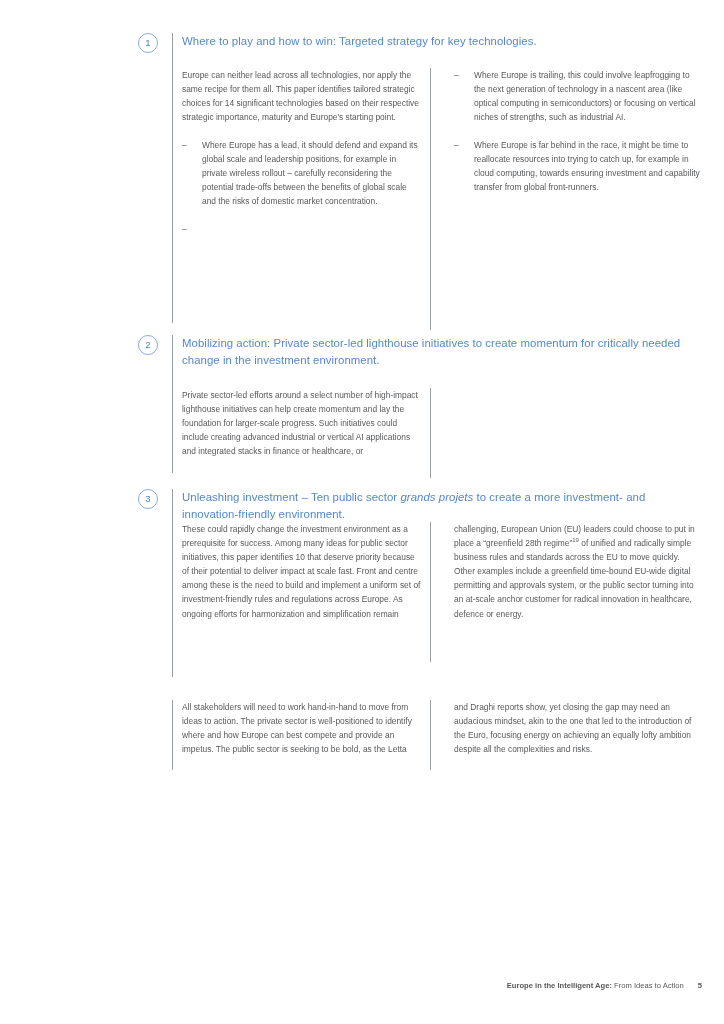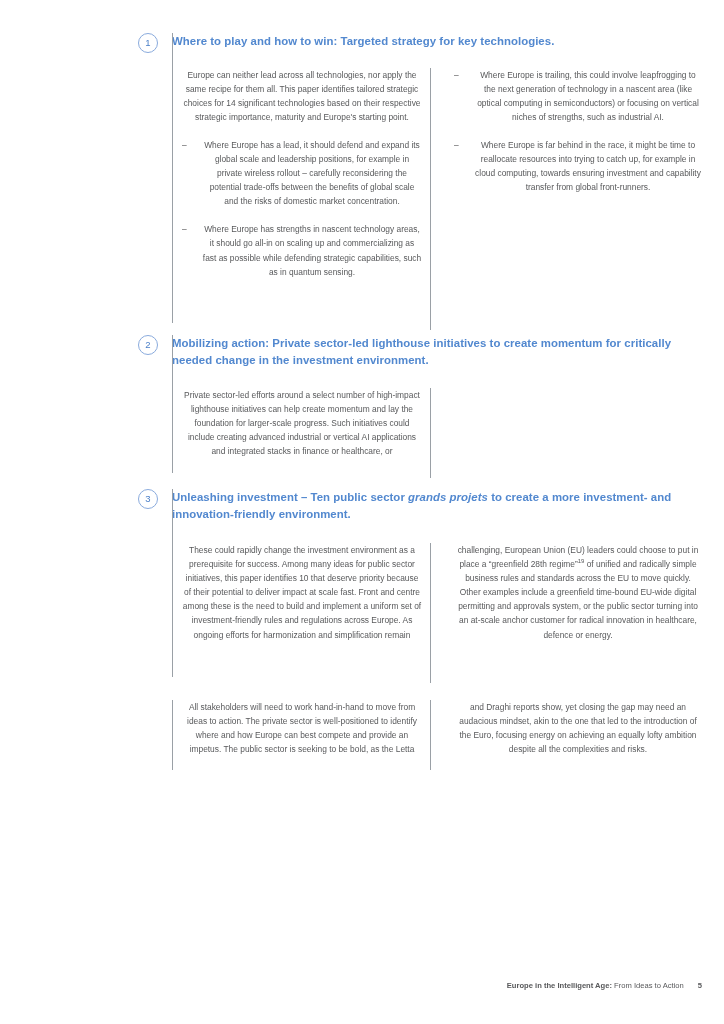--- a/index.html
+++ b/index.html
@@ -47,23 +47,24 @@
   .rule {
     position: absolute;
     left: 34px;
     top: 0;
     width: 1px;
     background: #9aa0a6;
   }
 
   .sec-head {
     margin-left: 34px;
+    padding-left: 10px;
     color: #5288cf;
     font-size: 11.4px;
-    font-weight: bold;
+    font-weight: normal;
     line-height: 16.5px;
     letter-spacing: 0.05px;
   }
   .sec-head .ital { font-style: italic; }
 
   
   .cols {
     position: relative;
     margin-left: 34px;
     padding-left: 10px;
@@ -75,21 +76,20 @@
     width: 1px;
     background: #9aa0a6;
   }
   .col {
     position: absolute;
     top: 0;
     width: 240px;
     font-size: 8.4px;
     line-height: 14.1px;
     color: #58595b;
-    text-align: center;
   }
   .col.left  { left: 10px; }
   .col.right { left: 282px; width: 248px; }
 
   p.para {
     margin: 0 0 14px 0;
   }
   p.para.last { margin-bottom: 0; }
 
   ul.dashes {
@@ -139,21 +139,21 @@
     <div class="rule" style="height:290px;"></div>
     <div class="sec-head"><span>Where to play and how to win: Targeted strategy for key technologies.</span></div>
 
     <div class="cols" style="margin-top:18px; height:280px;">
       <div class="colrule" style="height:262px;"></div>
 
       <div class="col left">
         <p class="para">Europe can neither lead across all technologies, nor apply the same recipe for them all. This paper identifies tailored strategic choices for 14 significant technologies based on their respective strategic importance, maturity and Europe's starting point.</p>
         <ul class="dashes">
           <li><span class="dash">–</span><span>Where Europe has a lead, it should defend and expand its global scale and leadership positions, for example in private wireless rollout – carefully reconsidering the potential trade-offs between the benefits of global scale and the risks of domestic market concentration.</span></li>
-          <li><span class="dash">–</span><span>Where Europe has strengths in nascent technology areas, it should go all-in on scaling up and commercializing as fast as possible while defending strategic capabilities, such as in quantum sensing.</span></li>
+          <li><span class="dash">–</span></li>
         </ul>
       </div>
 
       <div class="col right">
         <ul class="dashes">
           <li><span class="dash">–</span><span>Where Europe is trailing, this could involve leapfrogging to the next generation of technology in a nascent area (like optical computing in semiconductors) or focusing on vertical niches of strengths, such as industrial AI.</span></li>
           <li><span class="dash">–</span><span>Where Europe is far behind in the race, it might be time to reallocate resources into trying to catch up, for example in cloud computing, towards ensuring investment and capability transfer from global front-runners.</span></li>
         </ul>
       </div>
     </div>
@@ -172,21 +172,21 @@
       </div>
 
     </div>
   </div>
 
   <div class="section" style="top:489px;">
     <div class="marker">3</div>
     <div class="rule" style="height:188px;"></div>
     <div class="sec-head"><span>Unleashing investment – Ten public sector </span><span class="ital">grands projets</span><span> to create a more investment- and innovation-friendly environment.</span></div>
 
-    <div class="cols" style="margin-top:21px; height:155px;">
+    <div class="cols" style="height:155px;">
       <div class="colrule" style="height:140px;"></div>
 
       <div class="col left">
         <p class="para last">These could rapidly change the investment environment as a prerequisite for success. Among many ideas for public sector initiatives, this paper identifies 10 that deserve priority because of their potential to deliver impact at scale fast. Front and centre among these is the need to build and implement a uniform set of investment-friendly rules and regulations across Europe. As ongoing efforts for harmonization and simplification remain</p>
       </div>
 
       <div class="col right">
         <p class="para last"><span>challenging, European Union (EU) leaders could choose to put in place a “greenfield 28th regime”</span><sup>19</sup><span> of unified and radically simple business rules and standards across the EU to move quickly. Other examples include a greenfield time-bound EU-wide digital permitting and approvals system, or the public sector turning into an at-scale anchor customer for radical innovation in healthcare, defence or energy.</span></p>
       </div>
     </div>

